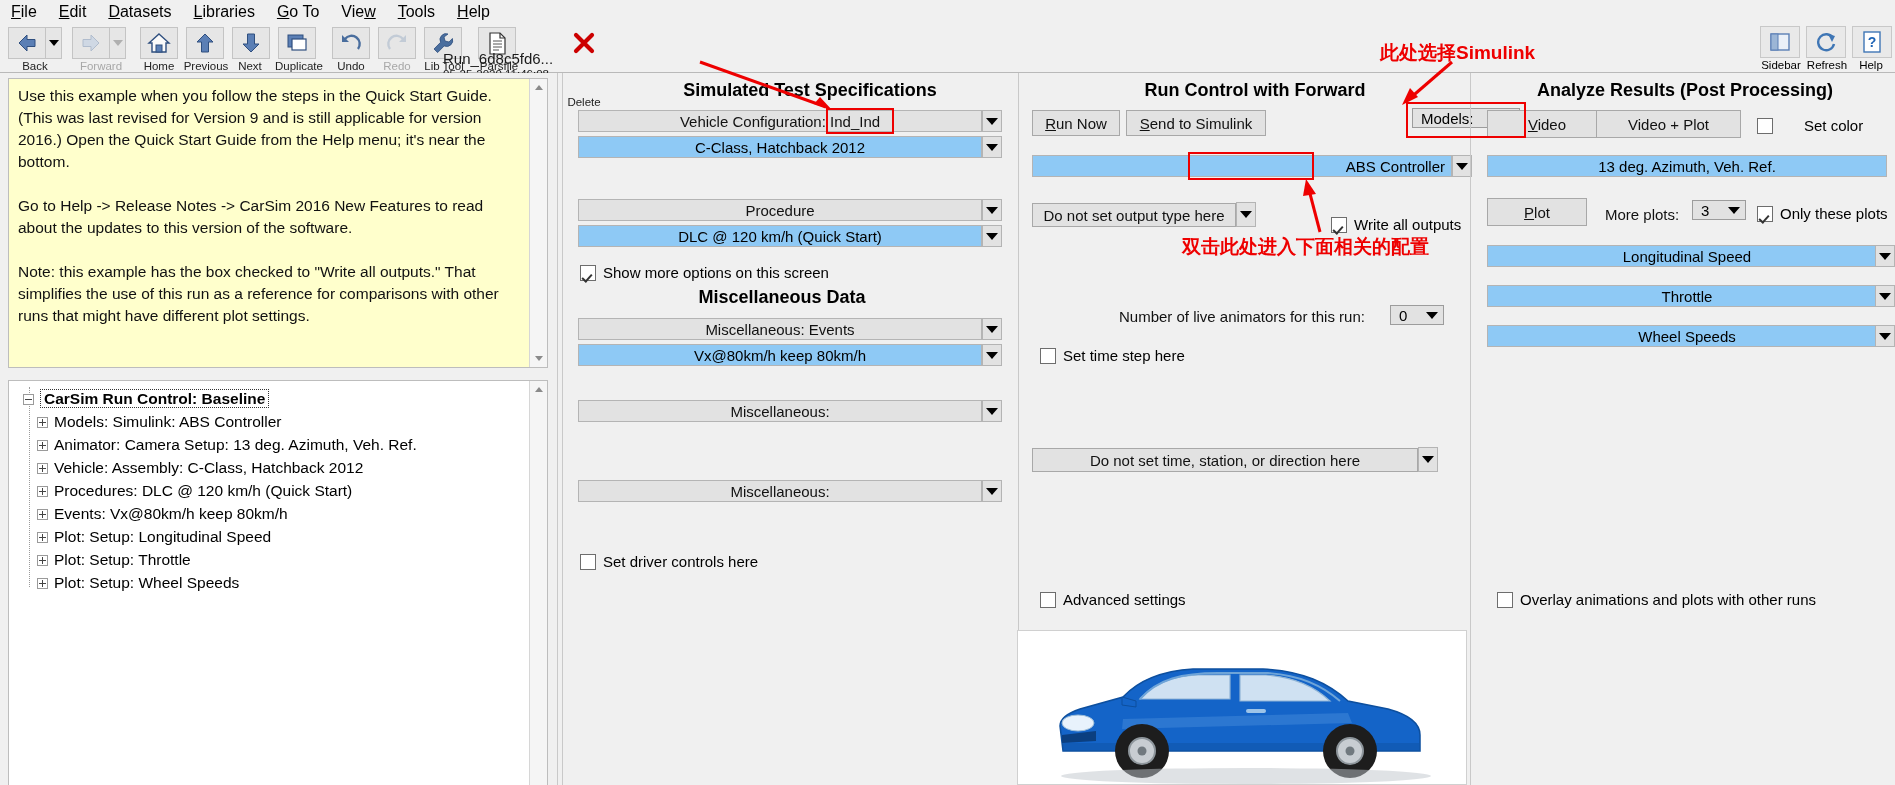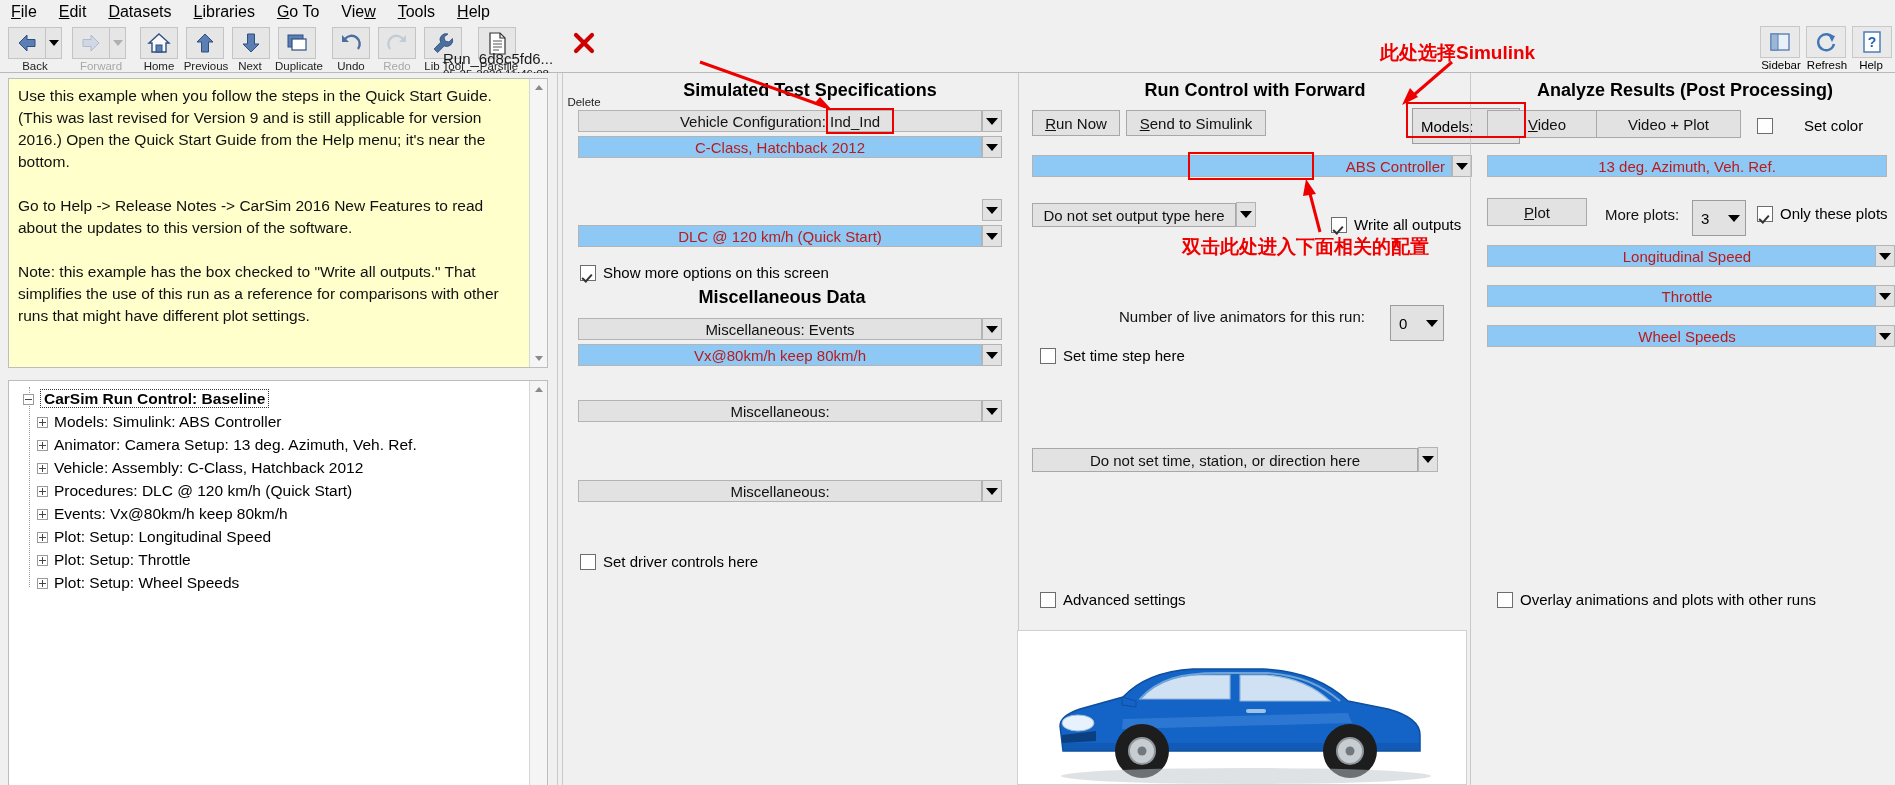--- a/index.html
+++ b/index.html
@@ -164,21 +164,21 @@
     font-size: 15px; color: #111;
     white-space: nowrap; overflow: hidden;
   }
   .ctl-value {
     position: absolute;
     height: 22px; line-height: 22px;
     background: #8ec9f5;
     border: 1px solid #b4b4b4;
     box-sizing: border-box;
     text-align: center;
-    font-size: 15px; color: #b91c1c;
+    font-size: 15px; color: #000000;
     white-space: nowrap; overflow: hidden;
   }
   .ctl-value.right { text-align: right; padding-right: 6px; }
   .ddbtn {
     position: absolute;
     width: 20px; height: 22px;
     background: #e2e2e2; border: 1px solid #b4b4b4;
     box-sizing: border-box;
     display: flex; align-items: center; justify-content: center;
   }
@@ -202,21 +202,21 @@
   .cbx.checked::after {
     content: ""; position: absolute; left: 3px; top: 6px;
     width: 4px; height: 8px;
     border: solid #333; border-width: 0 2px 2px 0;
     transform: rotate(42deg);
   }
   .static-text { position: absolute; font-size: 15px; color: #111; white-space: nowrap; }
 
   .sel-box {
     position: absolute;
-    height: 36px;
+    height: 20px;
     background: #e2e2e2; border: 1px solid #9c9c9c;
     box-sizing: border-box;
     display: flex; align-items: center; justify-content: space-between;
     font-size: 15px; padding-left: 8px;
   }
   .sel-box .caret-dn { margin-right: 5px; border-left-width: 6px; border-right-width: 6px; border-top-width: 7px; }
 
   
   .ann {
     position: absolute;
@@ -453,20 +453,21 @@
   </div>
   <div class="ddbtn" style="left:982px; top:110px;">
       <span class="caret-dn"></span>
     </div>
 
   <div class="ctl-value" style="left:578px; top:136px; width:404px;">C-Class, Hatchback 2012</div>
   <div class="ddbtn" style="left:982px; top:136px;">
       <span class="caret-dn"></span>
     </div>
 
+  <div class="ctl-label" style="left:578px; top:199px; width:404px;">Procedure</div>
   <div class="ddbtn" style="left:982px; top:199px;">
       <span class="caret-dn"></span>
     </div>
 
   <div class="ctl-value" style="left:578px; top:225px; width:404px;">DLC @ 120 km/h (Quick Start)</div>
   <div class="ddbtn" style="left:982px; top:225px;">
       <span class="caret-dn"></span>
     </div>
 
   <div class="cbx-wrap" style="left:580px; top:264px;">

